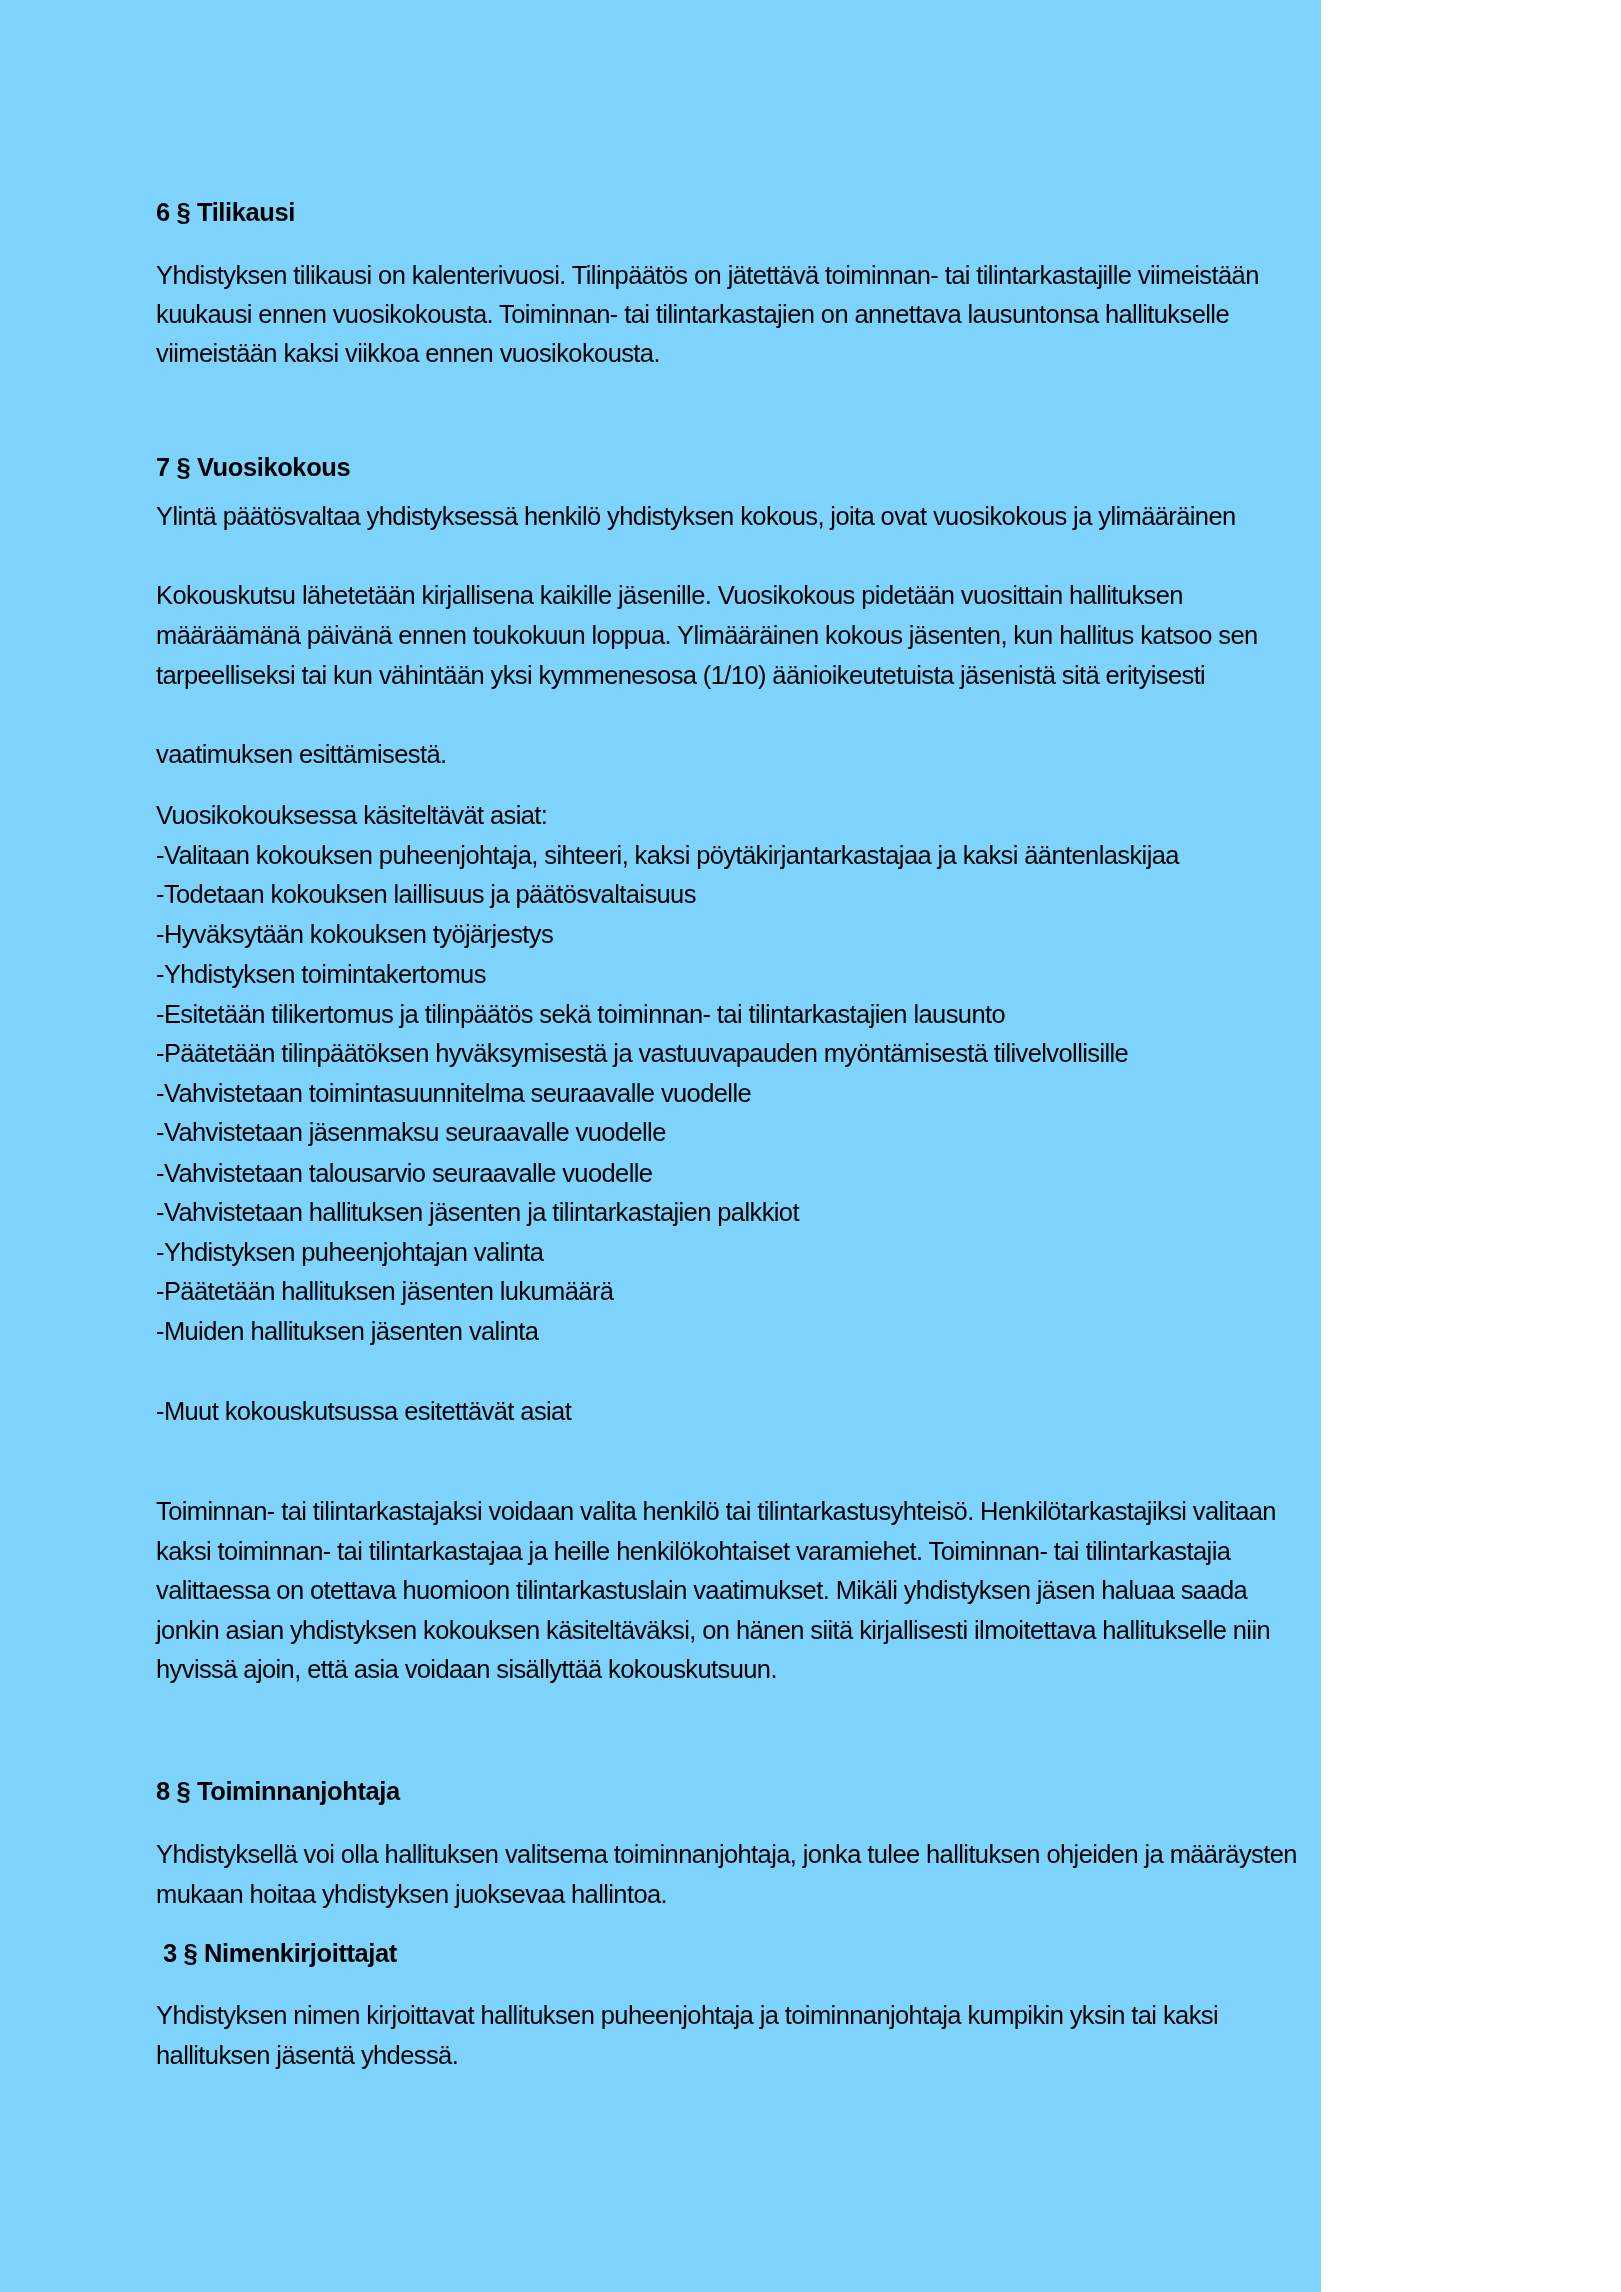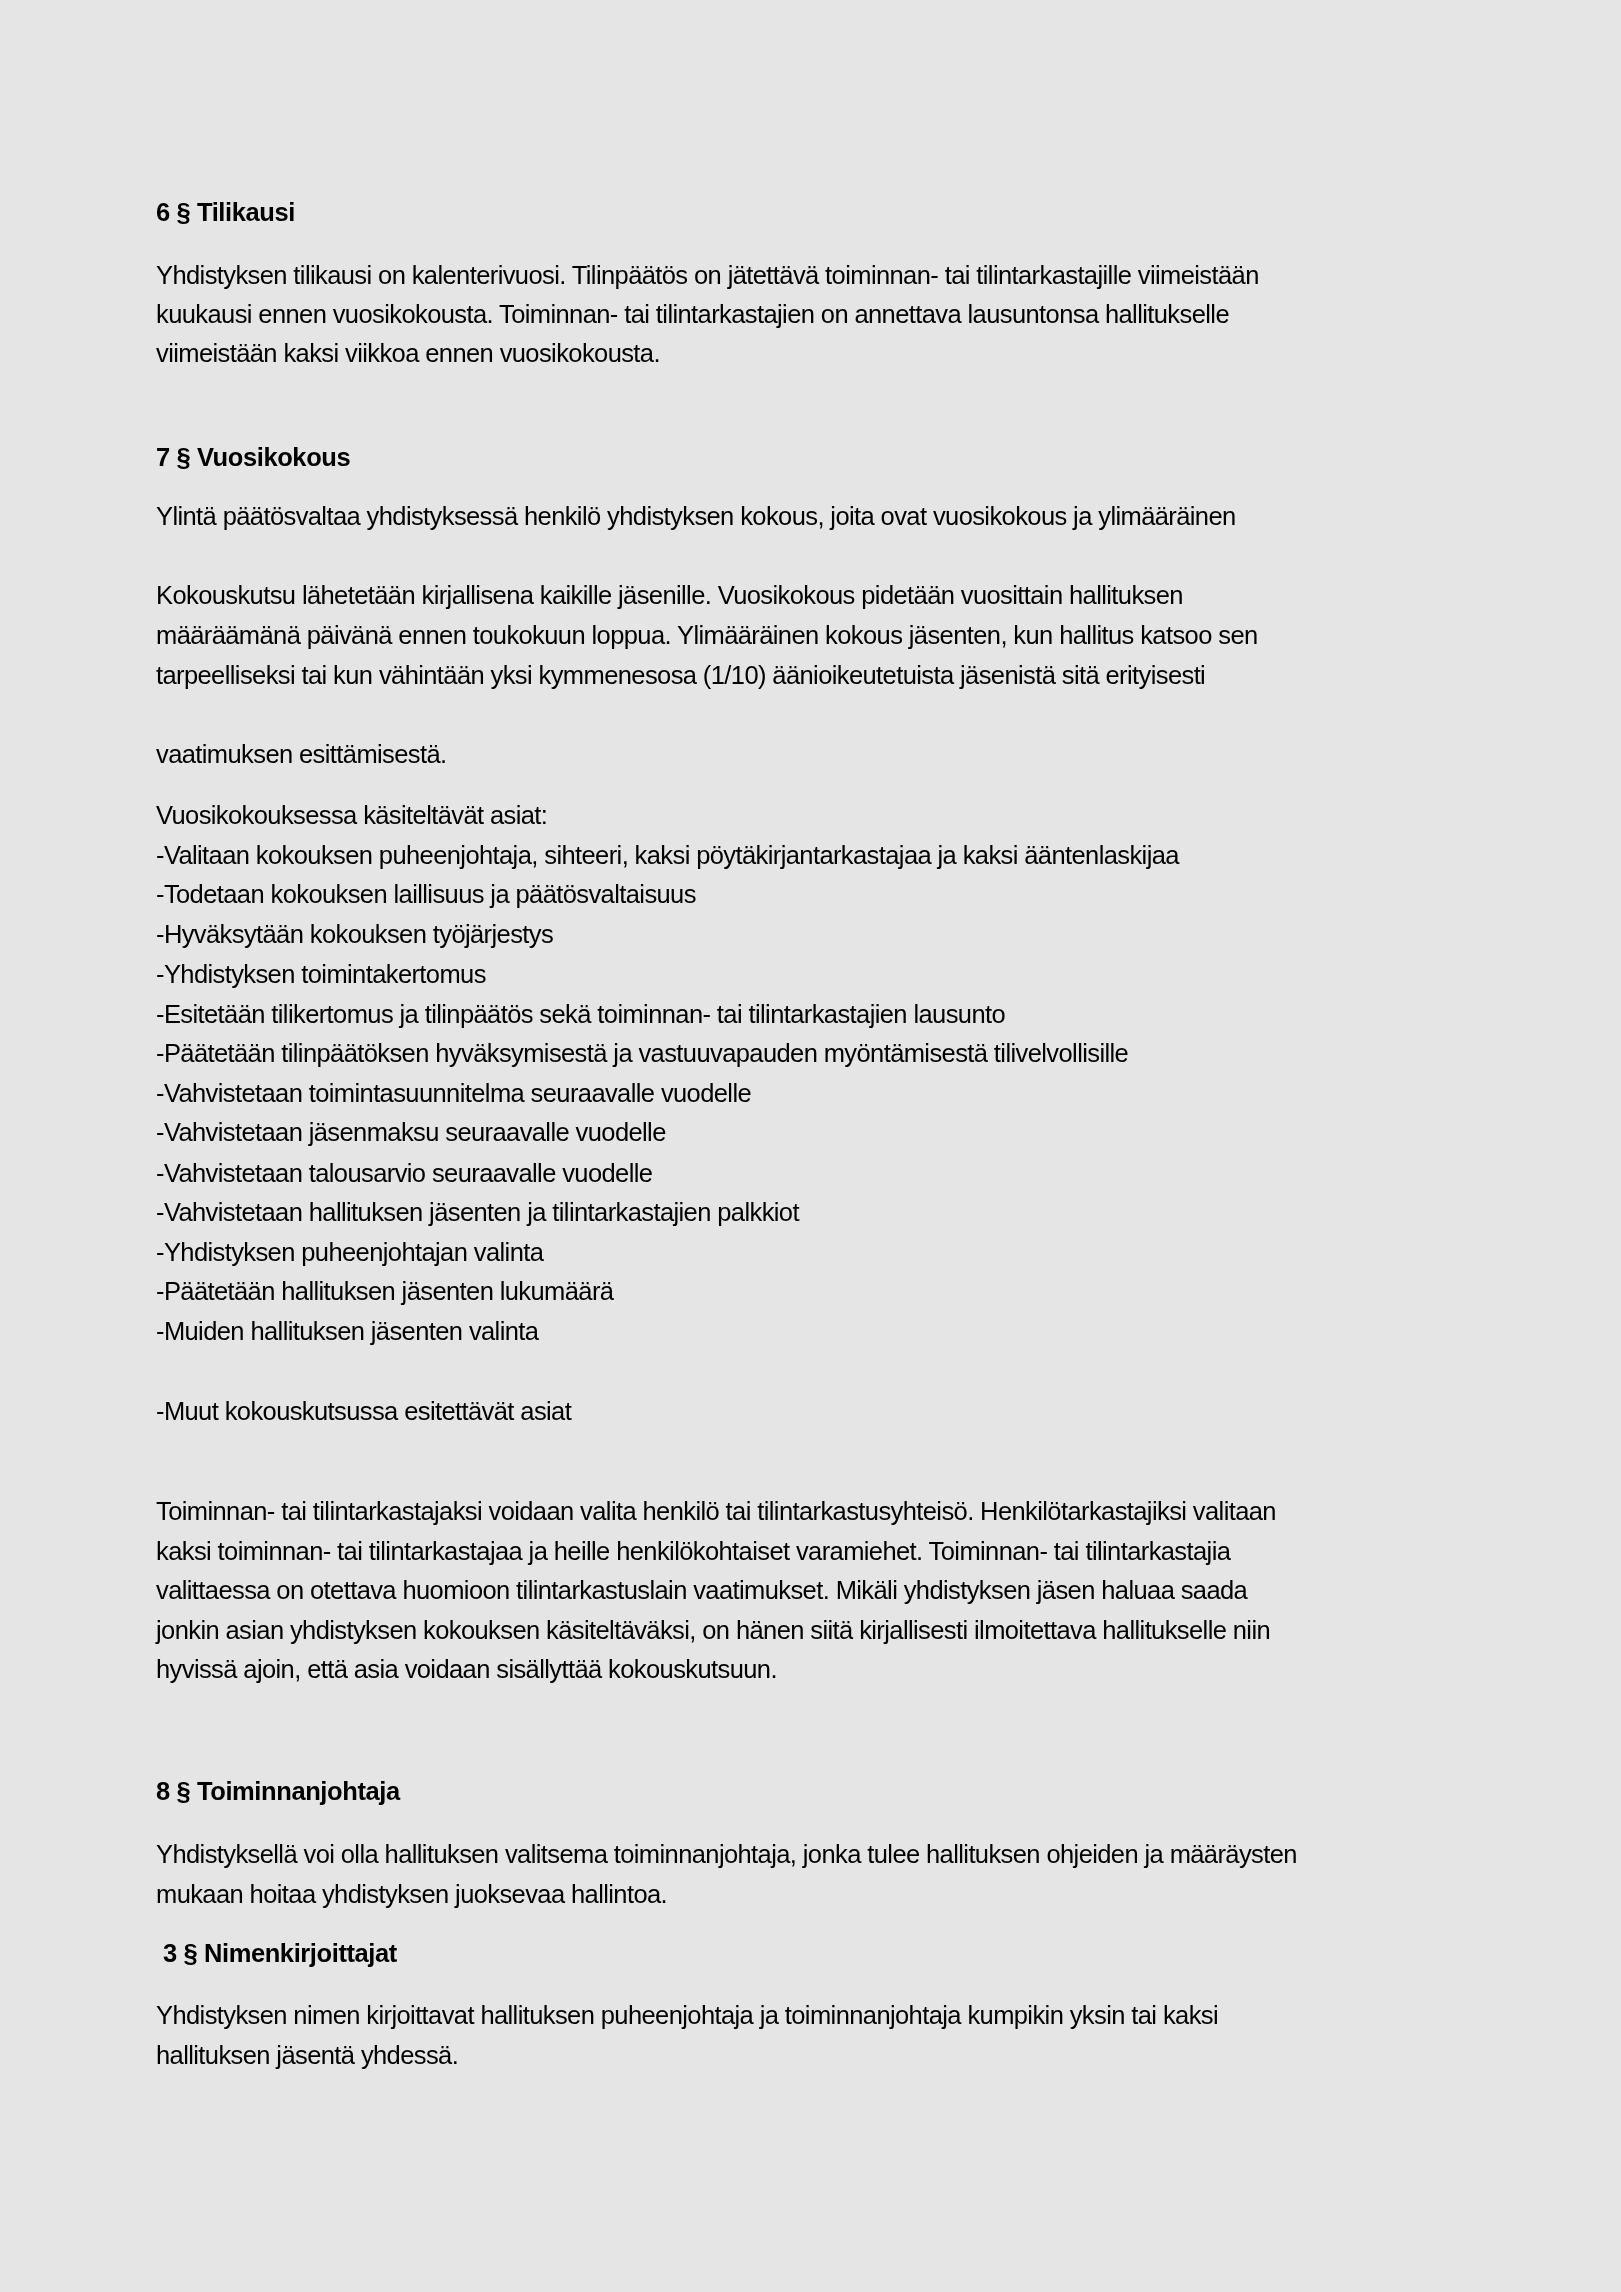--- a/index.html
+++ b/index.html
@@ -1,17 +1,17 @@
 <!DOCTYPE html>
 <html><head>
 <meta charset="utf-8">
 <style>
   html, body { margin: 0; padding: 0; background: #ffffff; }
   body { width: 1621px; height: 2293px; position: relative; overflow: hidden; }
-  .page { position: absolute; left: 0; top: 0; width: 1621px; height: 2293px; background: #e5e5e5; }
+  .page { position: absolute; left: 0; top: 0; width: 1321px; height: 2293px; background: #7dd3fc; }
   .ln {
     position: absolute;
     left: 156px;
     white-space: nowrap;
     font-family: "Liberation Sans", sans-serif;
     font-size: 25.5px;
     line-height: 31px;
     color: #000000;
     letter-spacing: -0.6px;
   }
@@ -21,21 +21,21 @@
 </head>
 <body>
 
 <div class="page">
 
   <div class="ln h" style="top:197px">6 § Tilikausi</div>
   <div class="ln" style="top:260px">Yhdistyksen tilikausi on kalenterivuosi. Tilinpäätös on jätettävä toiminnan- tai tilintarkastajille viimeistään</div>
   <div class="ln" style="top:299px">kuukausi ennen vuosikokousta. Toiminnan- tai tilintarkastajien on annettava lausuntonsa hallitukselle</div>
   <div class="ln" style="top:338px">viimeistään kaksi viikkoa ennen vuosikokousta.</div>
 
-  <div class="ln h" style="top:442px">7 § Vuosikokous</div>
+  <div class="ln h" style="top:452px">7 § Vuosikokous</div>
   <div class="ln" style="top:501px">Ylintä päätösvaltaa yhdistyksessä henkilö yhdistyksen kokous, joita ovat vuosikokous ja ylimääräinen</div>
   <div class="ln" style="top:580px">Kokouskutsu lähetetään kirjallisena kaikille jäsenille. Vuosikokous pidetään vuosittain hallituksen</div>
   <div class="ln" style="top:620px">määräämänä päivänä ennen toukokuun loppua. Ylimääräinen kokous jäsenten, kun hallitus katsoo sen</div>
   <div class="ln" style="top:660px">tarpeelliseksi tai kun vähintään yksi kymmenesosa (1/10) äänioikeutetuista jäsenistä sitä erityisesti</div>
   <div class="ln" style="top:739px">vaatimuksen esittämisestä.</div>
 
   <div class="ln" style="top:800px">Vuosikokouksessa käsiteltävät asiat:</div>
   <div class="ln" style="top:840px">-Valitaan kokouksen puheenjohtaja, sihteeri, kaksi pöytäkirjantarkastajaa ja kaksi ääntenlaskijaa</div>
   <div class="ln" style="top:879px">-Todetaan kokouksen laillisuus ja päätösvaltaisuus</div>
   <div class="ln" style="top:919px">-Hyväksytään kokouksen työjärjestys</div>

